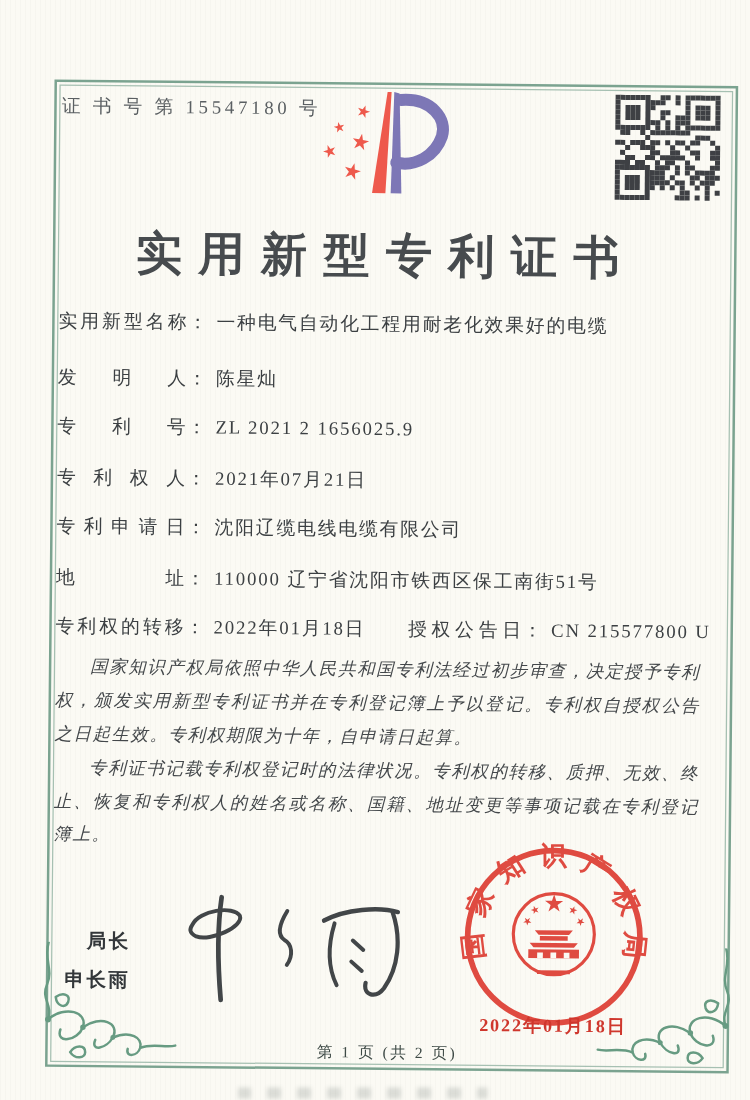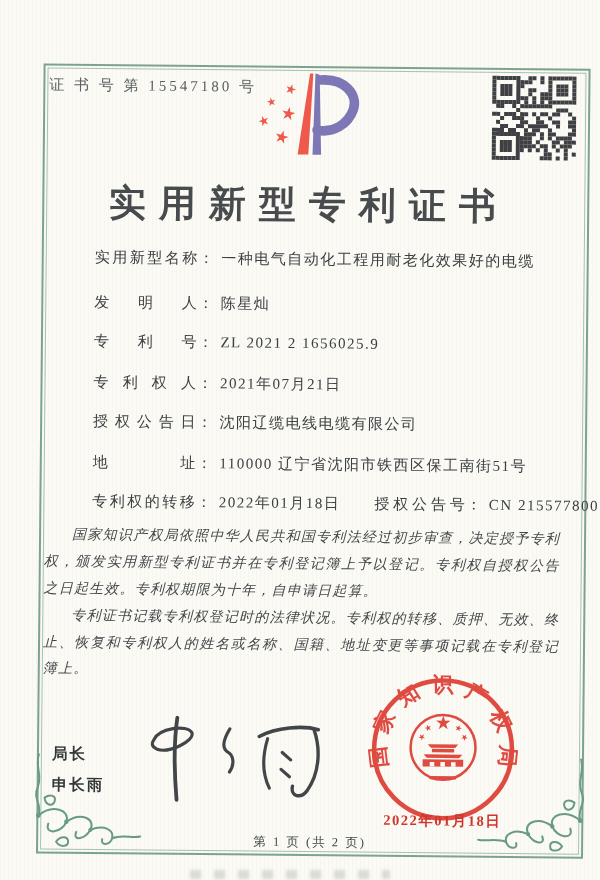--- a/index.html
+++ b/index.html
@@ -21,31 +21,31 @@
   .logo{position:absolute;left:233px;top:60px;width:128px;height:108px;}
   .qr{position:absolute;left:489px;top:74px;width:84px;height:84px;
     display:grid;grid-template-columns:repeat(21,4px);grid-template-rows:repeat(21,4px);}
   .qr i{display:block;}
   .qr i.on{background:#3e4044;}
   .title{position:absolute;left:0;right:0;top:180px;margin:0;text-align:center;
     font-size:37px;font-weight:600;letter-spacing:13px;text-indent:13px;color:#474b4e;}
   
   .fields{position:absolute;left:45px;top:0;width:520px;font-size:15px;letter-spacing:1.5px;color:#3c4043;}
   .row{position:absolute;white-space:nowrap;}
-  .lbl{display:inline-block;width:104px;text-align:justify;text-align-last:justify;text-justify:inter-character;vertical-align:bottom;padding-left:48px;}
+  .lbl{display:inline-block;width:104px;text-align:justify;text-align-last:justify;text-justify:inter-character;vertical-align:bottom;}
   .lbl2{display:inline-block;width:92px;text-align:justify;text-align-last:justify;text-justify:inter-character;vertical-align:bottom;}
   .colon{margin-right:6px;}
   .grant2{margin-left:34px;}
   
   .paras{position:absolute;left:45px;top:524px;width:516px;font-size:14px;line-height:1.92;
     letter-spacing:1.2px;color:#44484b;font-style:italic;text-align:justify;}
   .paras p{margin:0;text-indent:2em;}
   
   .sig-block{position:absolute;left:55px;top:740px;font-size:15.5px;font-weight:700;
-    letter-spacing:2px;line-height:2.0;color:#33373a;}
+    letter-spacing:2px;line-height:2.0;color:#33373a;text-align:right;}
   .sig-svg{position:absolute;left:140px;top:712px;width:200px;height:96px;}
   .seal{position:absolute;left:370px;top:672px;width:152px;height:152px;opacity:.92;mix-blend-mode:multiply;}
   .seal-date{position:absolute;left:366px;top:810px;width:160px;text-align:center;
     font-size:14.5px;font-weight:600;letter-spacing:1.5px;color:#cf372d;}
   .footer{position:absolute;left:40px;right:13px;top:834px;text-align:center;
     font-size:12.5px;letter-spacing:2px;color:#3e4a46;}
   .flourish{position:absolute;width:112px;height:104px;}
   .flourish.left{left:34px;top:756px;}
   .flourish.right{right:8px;top:756px;transform:scaleX(-1);}
   
@@ -537,27 +537,27 @@
     <div class="row" style="top:295px">
       <span class="lbl">发明人</span><span class="colon">：</span><span class="val">陈星灿</span>
     </div>
     <div class="row" style="top:334px">
       <span class="lbl">专利号</span><span class="colon">：</span><span class="val">ZL 2021 2 1656025.9</span>
     </div>
     <div class="row" style="top:375px">
       <span class="lbl">专利权人</span><span class="colon">：</span><span class="val">2021年07月21日</span>
     </div>
     <div class="row" style="top:414px">
-      <span class="lbl">授权公告日</span><span class="colon">：</span><span class="val">沈阳辽缆电线电缆有限公司</span>
+      <span class="lbl">专利申请日</span><span class="colon">：</span><span class="val">沈阳辽缆电线电缆有限公司</span>
     </div>
     <div class="row" style="top:455px">
       <span class="lbl">地址</span><span class="colon">：</span><span class="val">110000 辽宁省沈阳市铁西区保工南街51号</span>
     </div>
     <div class="row" style="top:494px">
-      <span class="lbl">专利权的转移</span><span class="colon">：</span><span class="val">2022年01月18日</span><span class="grant2"><span class="lbl2">授权公告号</span><span class="colon">：</span><span class="val">CN 215577800 U</span></span>
+      <span class="lbl">专利权的转移</span><span class="colon">：</span><span class="val">2022年01月18日</span><span class="grant2"><span class="lbl2">授权公告日</span><span class="colon">：</span><span class="val">CN 215577800 U</span></span>
     </div>
   </div>
 
   <div class="paras">
     <p>国家知识产权局依照中华人民共和国专利法经过初步审查，决定授予专利权，颁发实用新型专利证书并在专利登记簿上予以登记。专利权自授权公告之日起生效。专利权期限为十年，自申请日起算。</p>
     <p>专利证书记载专利权登记时的法律状况。专利权的转移、质押、无效、终止、恢复和专利权人的姓名或名称、国籍、地址变更等事项记载在专利登记簿上。</p>
   </div>
 
   <div class="sig-block">
     <div>局长</div>

